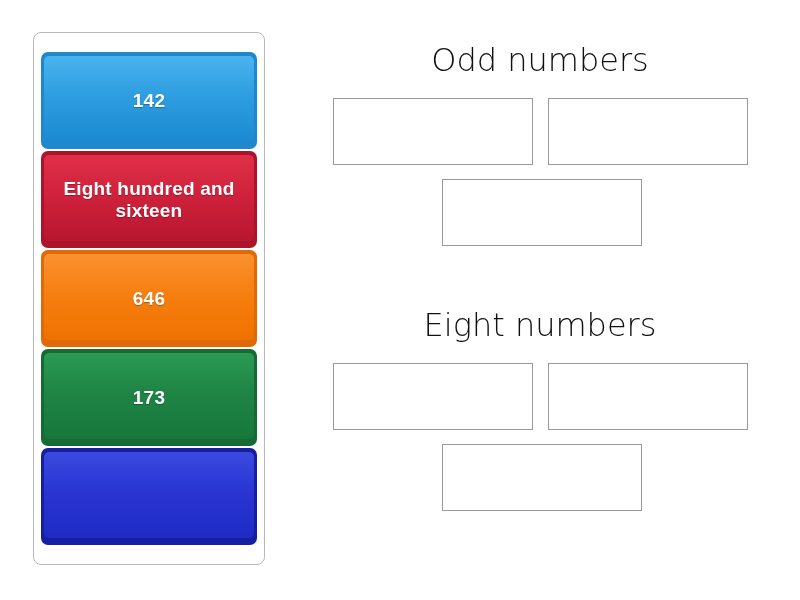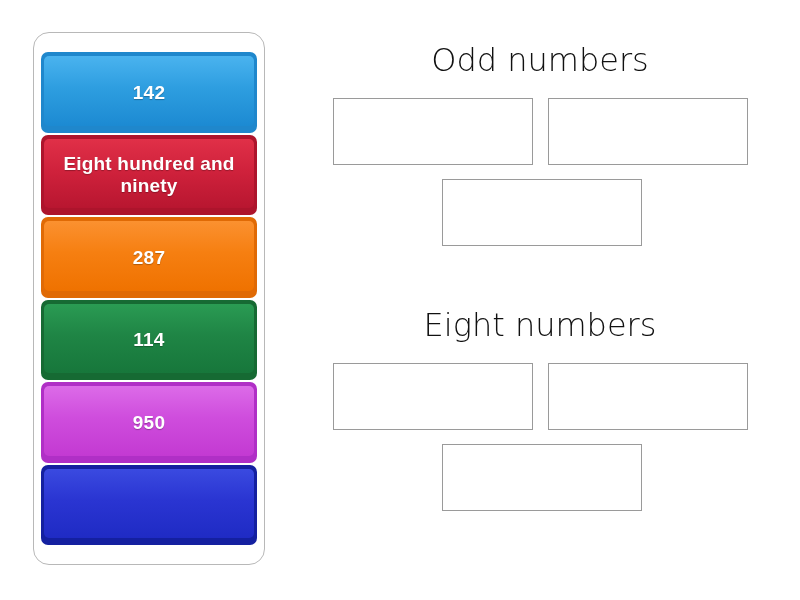--- a/index.html
+++ b/index.html
@@ -17,21 +17,21 @@
 
   
   .cards-panel {
     position: absolute;
     left: 33px;
     top: 32px;
     width: 232px;
     height: 533px;
     background: #ffffff;
     border: 1px solid #b8b8b8;
-    border-radius: 16px;
+    border-radius: 8px;
     box-sizing: border-box;
     padding: 19px 7px;
     display: flex;
     flex-direction: column;
     gap: 2px;
   }
 
   .card {
     position: relative;
     flex: 1 1 0;
@@ -137,37 +137,33 @@
 
 <div class="cards-panel">
 
   <div class="card c-blue">
     <span class="face"></span>
     <span class="label">142</span>
   </div>
 
   <div class="card c-red">
     <span class="face"></span>
-    <span class="label">Eight hundred and ninety</span>
+    <span class="label">Eight hundred and sixteen</span>
   </div>
 
   <div class="card c-orange">
     <span class="face"></span>
-    <span class="label">287</span>
+    <span class="label">646</span>
   </div>
 
   <div class="card c-green">
     <span class="face"></span>
-    <span class="label">114</span>
+    <span class="label">173</span>
   </div>
 
-  <div class="card c-magenta">
-    <span class="face"></span>
-    <span class="label">950</span>
-  </div>
 
   <div class="card c-navy">
     <span class="face"></span>
   </div>
 
 </div>
 
 <div class="categories">
 
   <div class="category">

